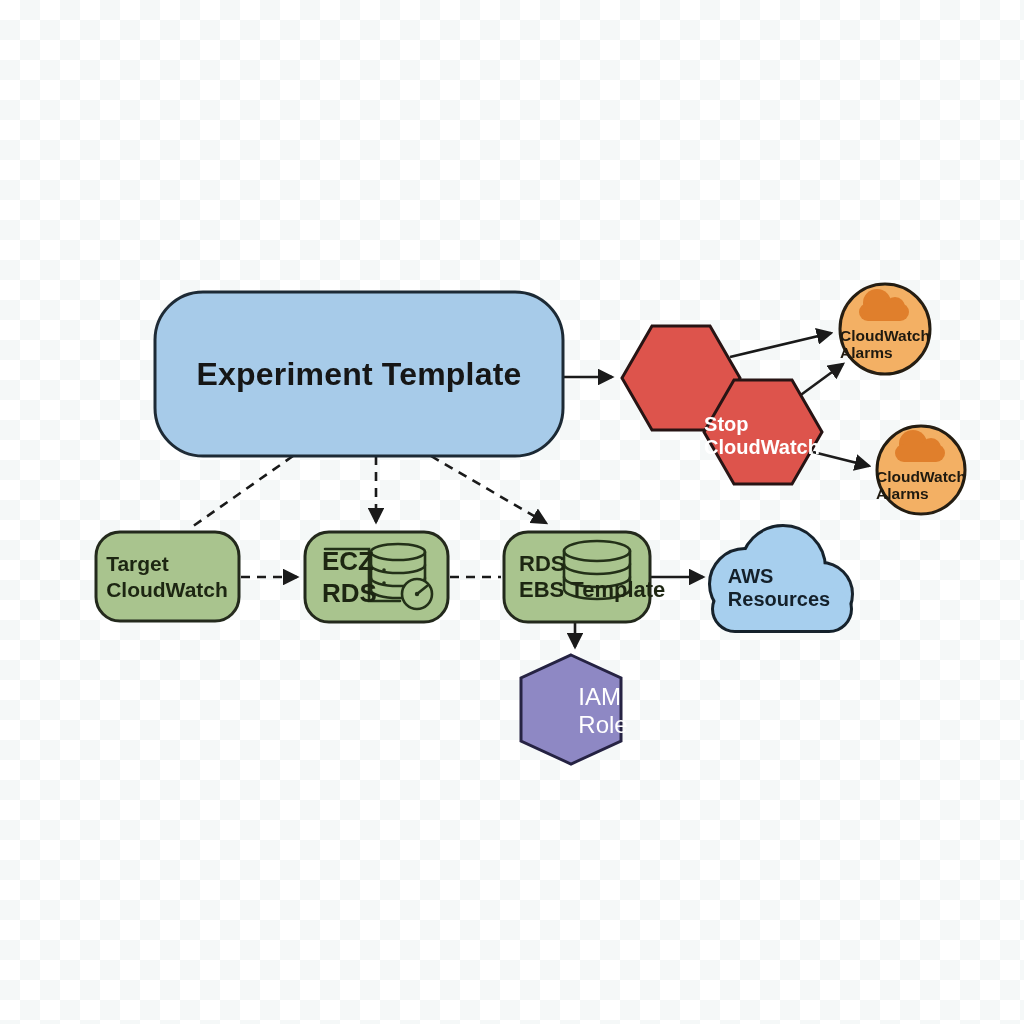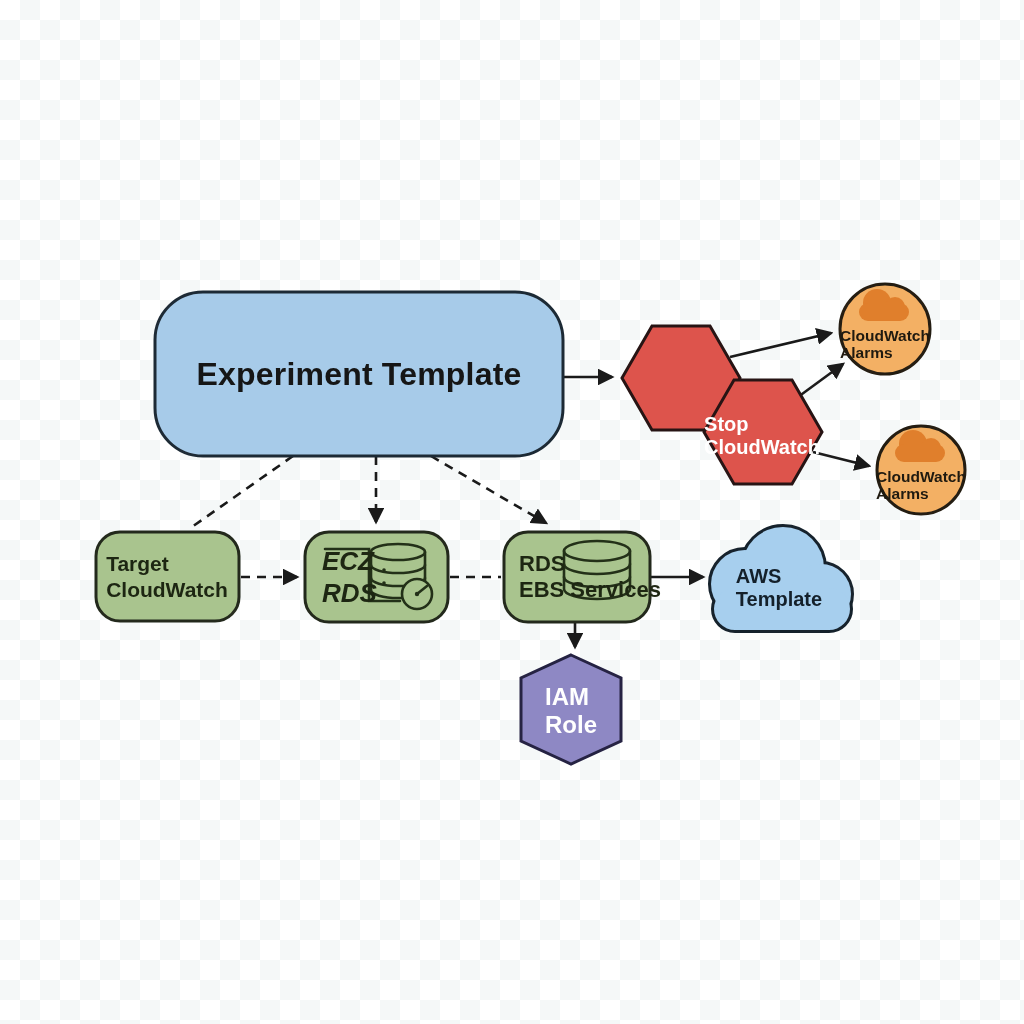--- a/index.html
+++ b/index.html
@@ -41,24 +41,24 @@
     text-align:center;
     font-weight:600;color:#161616;
     white-space:nowrap;pointer-events:none;
   }
   .label span{display:block;}
   .lbl-template{left:359px;top:374px;font-size:32px;letter-spacing:.2px;}
   .lbl-stop{left:762px;top:436px;font-size:20px;line-height:1.15;color:#ffffff;font-weight:700;}
   .lbl-cw1{left:885px;top:344px;font-size:15.5px;line-height:1.12;font-weight:700;color:#1f1a10;}
   .lbl-cw2{left:921px;top:485px;font-size:15.5px;line-height:1.12;font-weight:700;color:#1f1a10;}
   .lbl-target{left:167px;top:577px;font-size:21px;line-height:1.25;color:#1d2612;}
-  .lbl-ecz{left:322px;top:578px;transform:translateY(-50%);align-items:flex-start;text-align:right;font-size:26px;line-height:1.22;color:#1d2612;font-style:italic;}
+  .lbl-ecz{left:322px;top:578px;transform:translateY(-50%);align-items:flex-start;text-align:right;font-size:26px;line-height:1.22;color:#1d2612;}
   .lbl-rdsebs{left:519px;top:577px;transform:translateY(-50%);align-items:flex-start;text-align:left;font-size:22px;line-height:1.2;color:#1d2612;}
   .lbl-aws{left:779px;top:588px;font-size:20px;line-height:1.15;color:#14202a;}
-  .lbl-iam{left:571px;top:711px;font-size:24px;line-height:1.15;color:#ffffff;font-weight:700;}
+  .lbl-iam{left:603px;top:711px;font-size:24px;line-height:1.15;color:#ffffff;font-weight:400;}
 </style>
 </head>
 <body>
 
 <div class="canvas">
   <svg class="layer" width="1024" height="1024" viewBox="0 0 1024 1024">
     <defs>
       <marker id="arrow" viewBox="0 0 10 10" refX="8.5" refY="5" markerWidth="6.5" markerHeight="6.5" orient="auto-start-reverse">
         <path d="M0 0 L10 5 L0 10 z" fill="#1a1a1a"></path>
       </marker>
@@ -166,25 +166,25 @@
     <span>CloudWatch</span>
   </div>
 
   <div class="label lbl-ecz">
     <span>ECZ</span>
     <span>RDS</span>
   </div>
 
   <div class="label lbl-rdsebs">
     <span>RDS</span>
-    <span>EBS Services</span>
+    <span>EBS Template</span>
   </div>
 
   <div class="label lbl-aws">
     <span>AWS</span>
-    <span>Template</span>
+    <span>Resources</span>
   </div>
 
   <div class="label lbl-iam">
     <span>IAM</span>
     <span>Role</span>
   </div>
 </div>
 
 </body></html>

